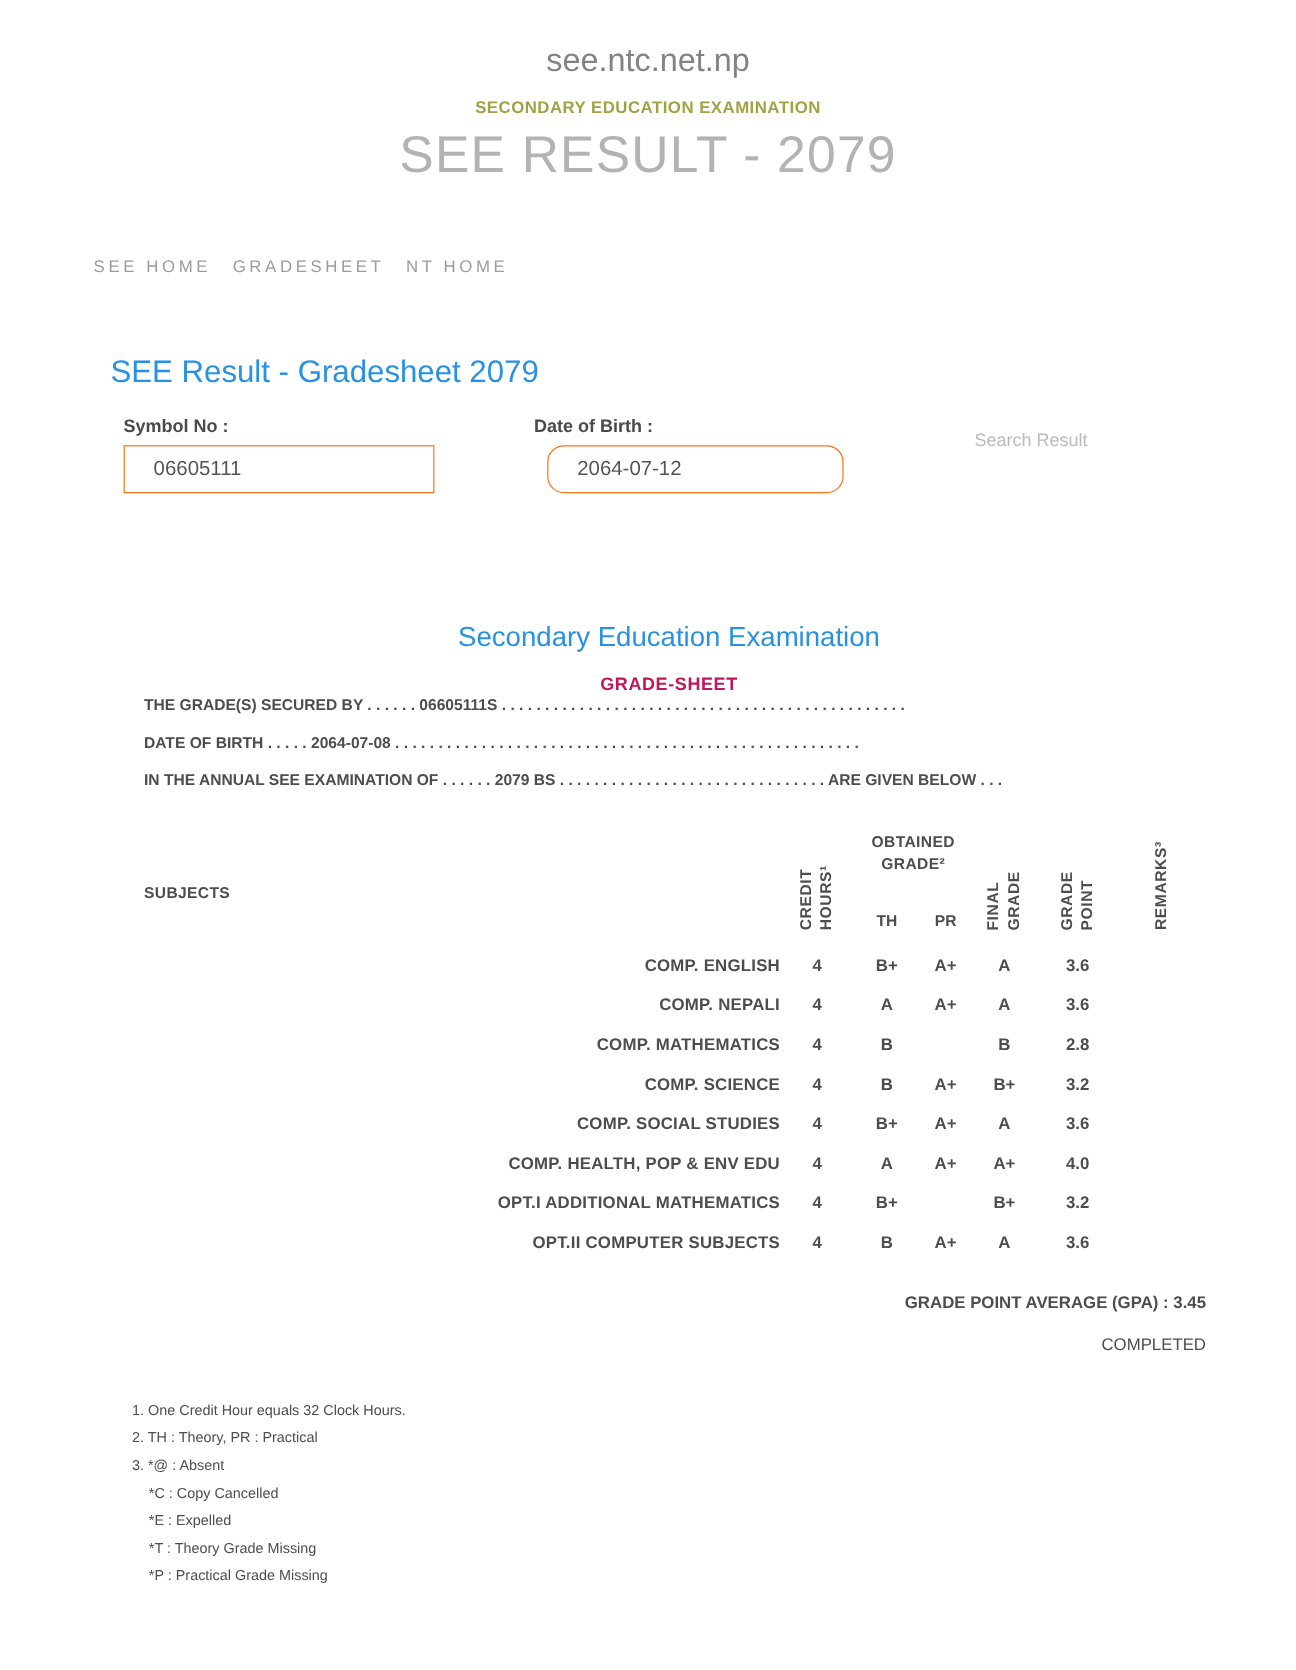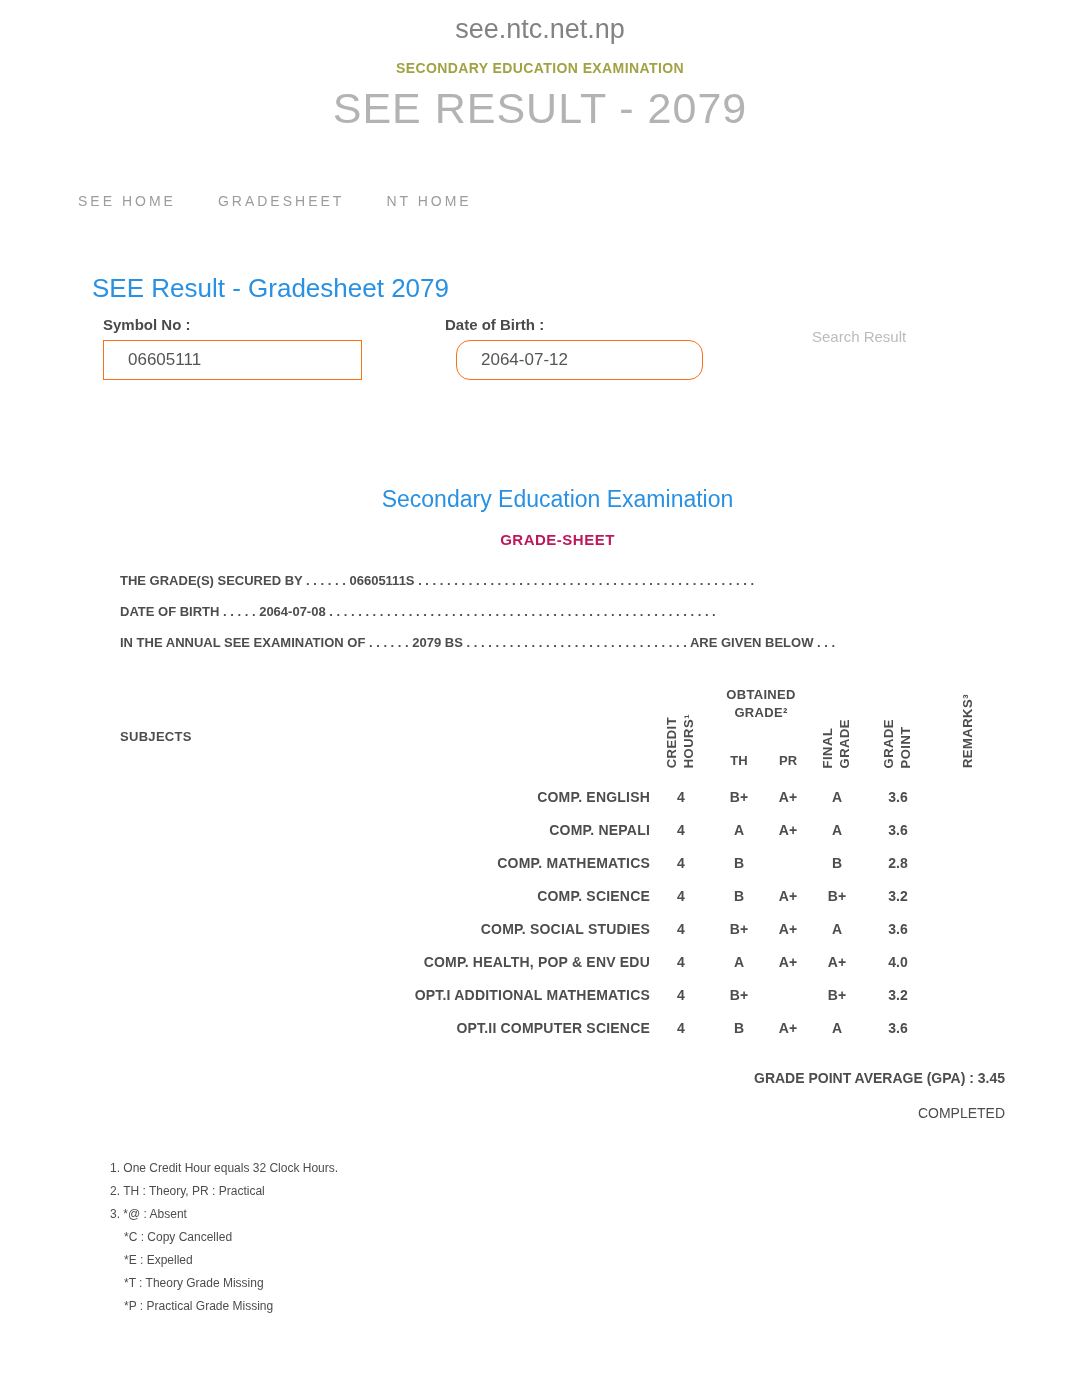--- a/index.html
+++ b/index.html
@@ -4,55 +4,55 @@
 <style>
   * { margin: 0; padding: 0; box-sizing: border-box; }
   html, body { background: #ffffff; }
   body {
     width: 1080px; min-height: 1392px; margin: 0 auto;
     font-family: "Liberation Sans", "DejaVu Sans", sans-serif;
     color: #4d4d4d; overflow-x: hidden;
   }
 
   
-  .top { padding-top: 14px; text-align: center; }
+  .top { padding-top: 35px; text-align: center; }
   .site { font-size: 27px; color: #838383; font-weight: 400; }
   .org  { margin-top: 15px; font-size: 14px; font-weight: bold; color: #a2a244; letter-spacing: .4px; }
   .big  { margin-top: 8px; font-size: 43px; font-weight: 400; color: #b3b3b3; letter-spacing: 1px; }
 
-  nav.mainnav { margin-top: 60px; padding-left: 78px; display: flex; gap: 42px; text-align: center; }
+  nav.mainnav { margin-top: 60px; padding-left: 78px; display: flex; gap: 18px; text-align: center; }
   nav.mainnav a {
     font-size: 14px; color: #9c9c9c; letter-spacing: 3px; text-decoration: none;
     cursor: pointer; text-transform: uppercase;
   }
 
   
   .formsec { margin-top: 64px; padding-left: 92px; }
   .form-heading { font-size: 26px; font-weight: 500; color: #2991e3; }
-  .formrow { position: relative; height: 86px; margin-top: 12px; }
+  .formrow { position: relative; height: 86px; margin-top: 22px; }
   .field { position: absolute; top: 0; }
   .field.symbol { left: 11px; }
   .field.dob    { left: 353px; }
   .field label { display: block; font-size: 15px; font-weight: bold; color: #4a4a4a; margin-bottom: 7px; }
   .field input {
     display: block; height: 40px; border: 1px solid #f97316; background: #fff;
     font-family: inherit; font-size: 17px; color: #555; padding: 0 10px 0 24px; outline: none;
   }
   .field.symbol input { width: 259px; }
   .field.dob input { width: 247px; margin-left: 11px; border-radius: 14px; }
   .searchbtn {
     position: absolute; left: 720px; top: 12px; border: none; background: transparent;
     font-family: inherit; font-size: 15px; color: #b9bcbe; cursor: pointer; padding: 0;
   }
 
   
   .sheet { margin: 0 75px 0 110px; }
   .sheet-title { margin-top: 84px; text-align: center; font-size: 23px; font-weight: 500; color: #2991e3; }
   .sheet-sub { margin-top: 18px; text-align: center; font-size: 15px; font-weight: bold; color: #be185d; letter-spacing: .5px; }
-  .dotlines { margin-top: 24px; padding-left: 10px; }
+  .dotlines { padding-left: 10px; }
   .dotline { font-size: 13px; font-weight: bold; color: #4d4d4d; white-space: nowrap; overflow: hidden; line-height: 18px; margin-bottom: 13px; }
 
   
   .grid { display: grid; grid-template-columns: 1fr 62px 54px 44px 54px 68px 73px; }
   .thead { height: 96px; margin-top: 20px; align-items: end; padding-left: 10px; }
   .th-subjects { font-size: 13px; font-weight: bold; letter-spacing: .3px; padding-bottom: 24px; }
   .rotcell { display: flex; justify-content: center; align-items: flex-end; height: 96px; }
   .rotcell span {
     writing-mode: vertical-rl; transform: rotate(180deg);
     white-space: pre-line; font-size: 13px; font-weight: bold; letter-spacing: .5px; line-height: 1.3;
@@ -200,21 +200,21 @@
     <div class="grid trow">
       <div class="subj">OPT.I ADDITIONAL MATHEMATICS</div>
       <div class="c">4</div>
       <div class="c">B+</div>
       <div class="c"></div>
       <div class="c">B+</div>
       <div class="c">3.2</div>
       <div class="c"></div>
     </div>
     <div class="grid trow">
-      <div class="subj">OPT.II COMPUTER SCIENCE</div>
+      <div class="subj">OPT.II COMPUTER SUBJECTS</div>
       <div class="c">4</div>
       <div class="c">B</div>
       <div class="c">A+</div>
       <div class="c">A</div>
       <div class="c">3.6</div>
       <div class="c"></div>
     </div>
   </div>
 
   <div class="summary">

